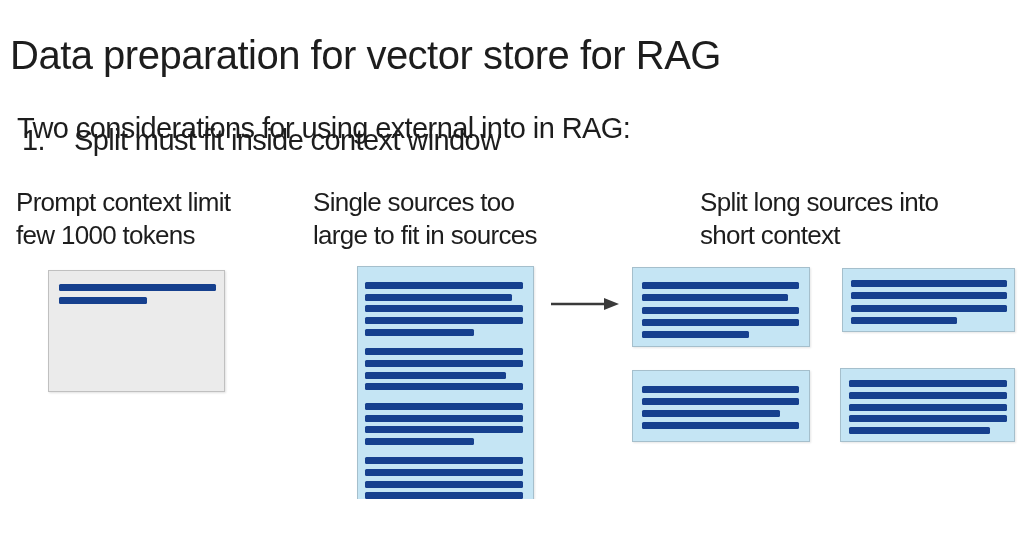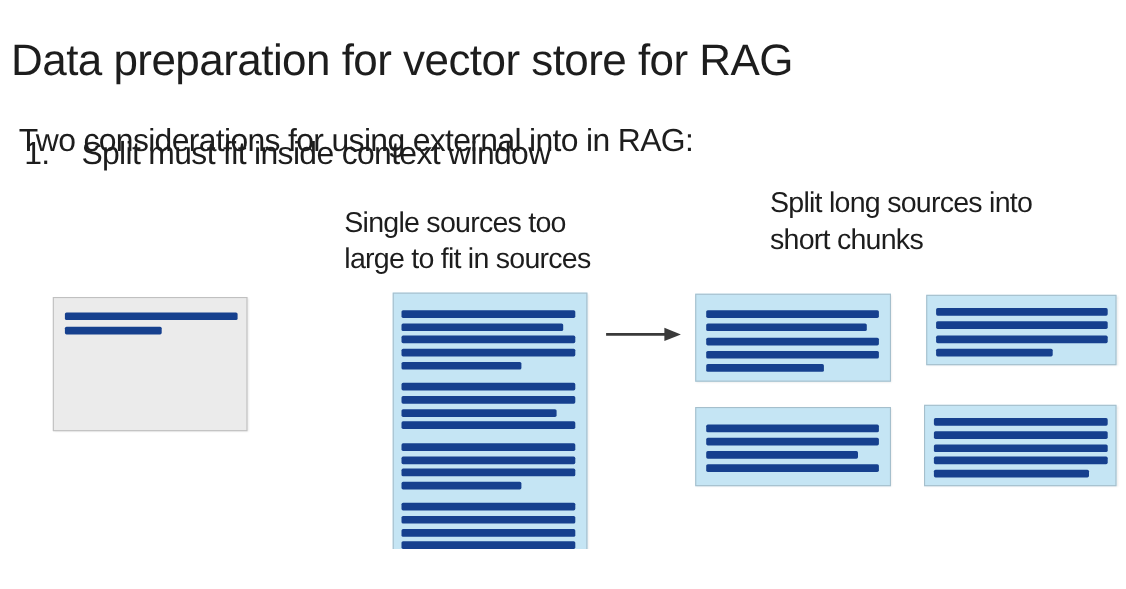--- a/index.html
+++ b/index.html
@@ -41,21 +41,21 @@
   .list-num { width: 52px; flex: 0 0 auto; }
   .diagram-label {
     position: absolute;
     font-size: 26px;
     letter-spacing: -0.7px;
     line-height: 33px;
     white-space: nowrap;
   }
   .label-prompt { left: 16px;  top: 186px; }
   .label-doc    { left: 313px; top: 186px; }
-  .label-chunks { left: 700px; top: 168px; }
+  .label-chunks { left: 700px; top: 186px; }
 
   .box {
     position: absolute;
     box-sizing: border-box;
     display: flex;
     flex-direction: column;
   }
   .prompt-box {
     left: 48px; top: 270px; width: 177px; height: 122px;
     background: var(--prompt-fill, #ebebeb);
@@ -102,29 +102,33 @@
 
   <h1 class="title">Data preparation for vector store for RAG</h1>
 
   <p class="subtitle">Two considerations for using external into in RAG:</p>
 
   <div class="list-item">
     <span class="list-num">1.</span>
     <span>Split must fit inside context window</span>
   </div>
 
+  <div class="diagram-label label-prompt">
+    <div>Prompt context limit</div>
+    <div>few 1000 tokens</div>
+  </div>
 
   <div class="diagram-label label-doc">
     <div>Single sources too</div>
     <div>large to fit in sources</div>
   </div>
 
   <div class="diagram-label label-chunks">
     <div>Split long sources into</div>
-    <div>short chunks</div>
+    <div>short context</div>
   </div>
 
   <div class="box prompt-box">
       <div class="bar" style="width: 100%;"></div>
       <div class="bar" style="width: 56%;"></div>
     </div>
 
   <div class="box doc-box">
       <div class="para">
         <div class="bar" style="width: 100%;"></div>

